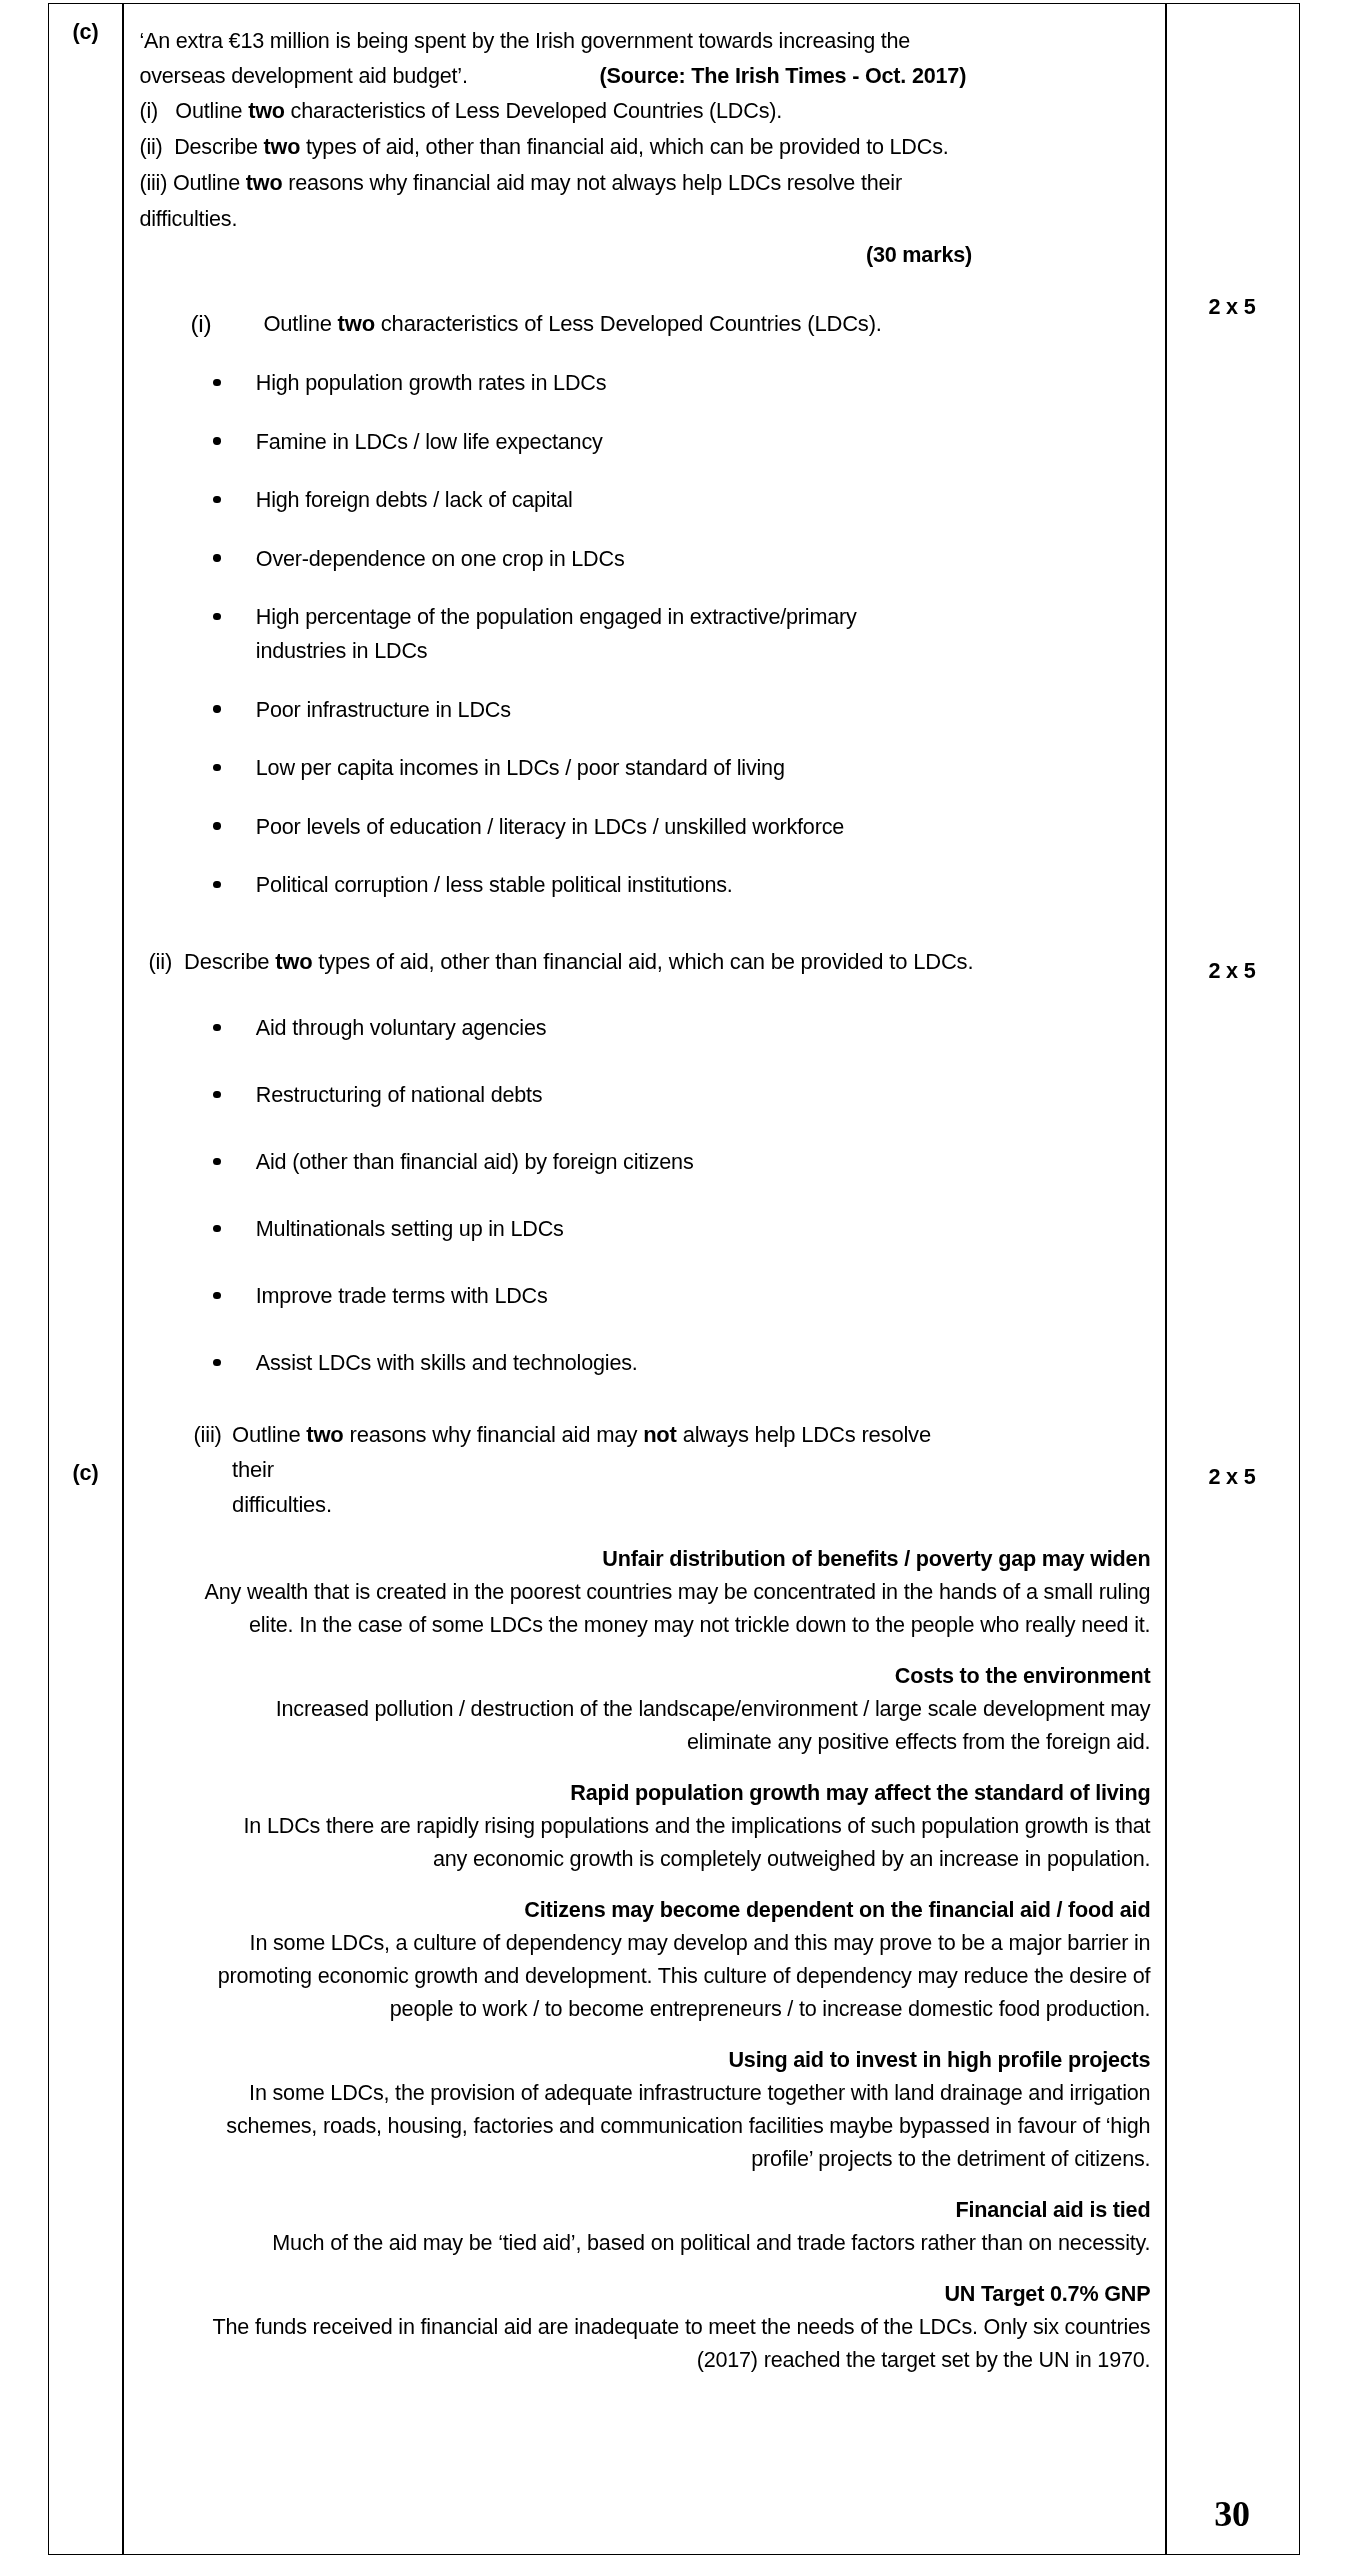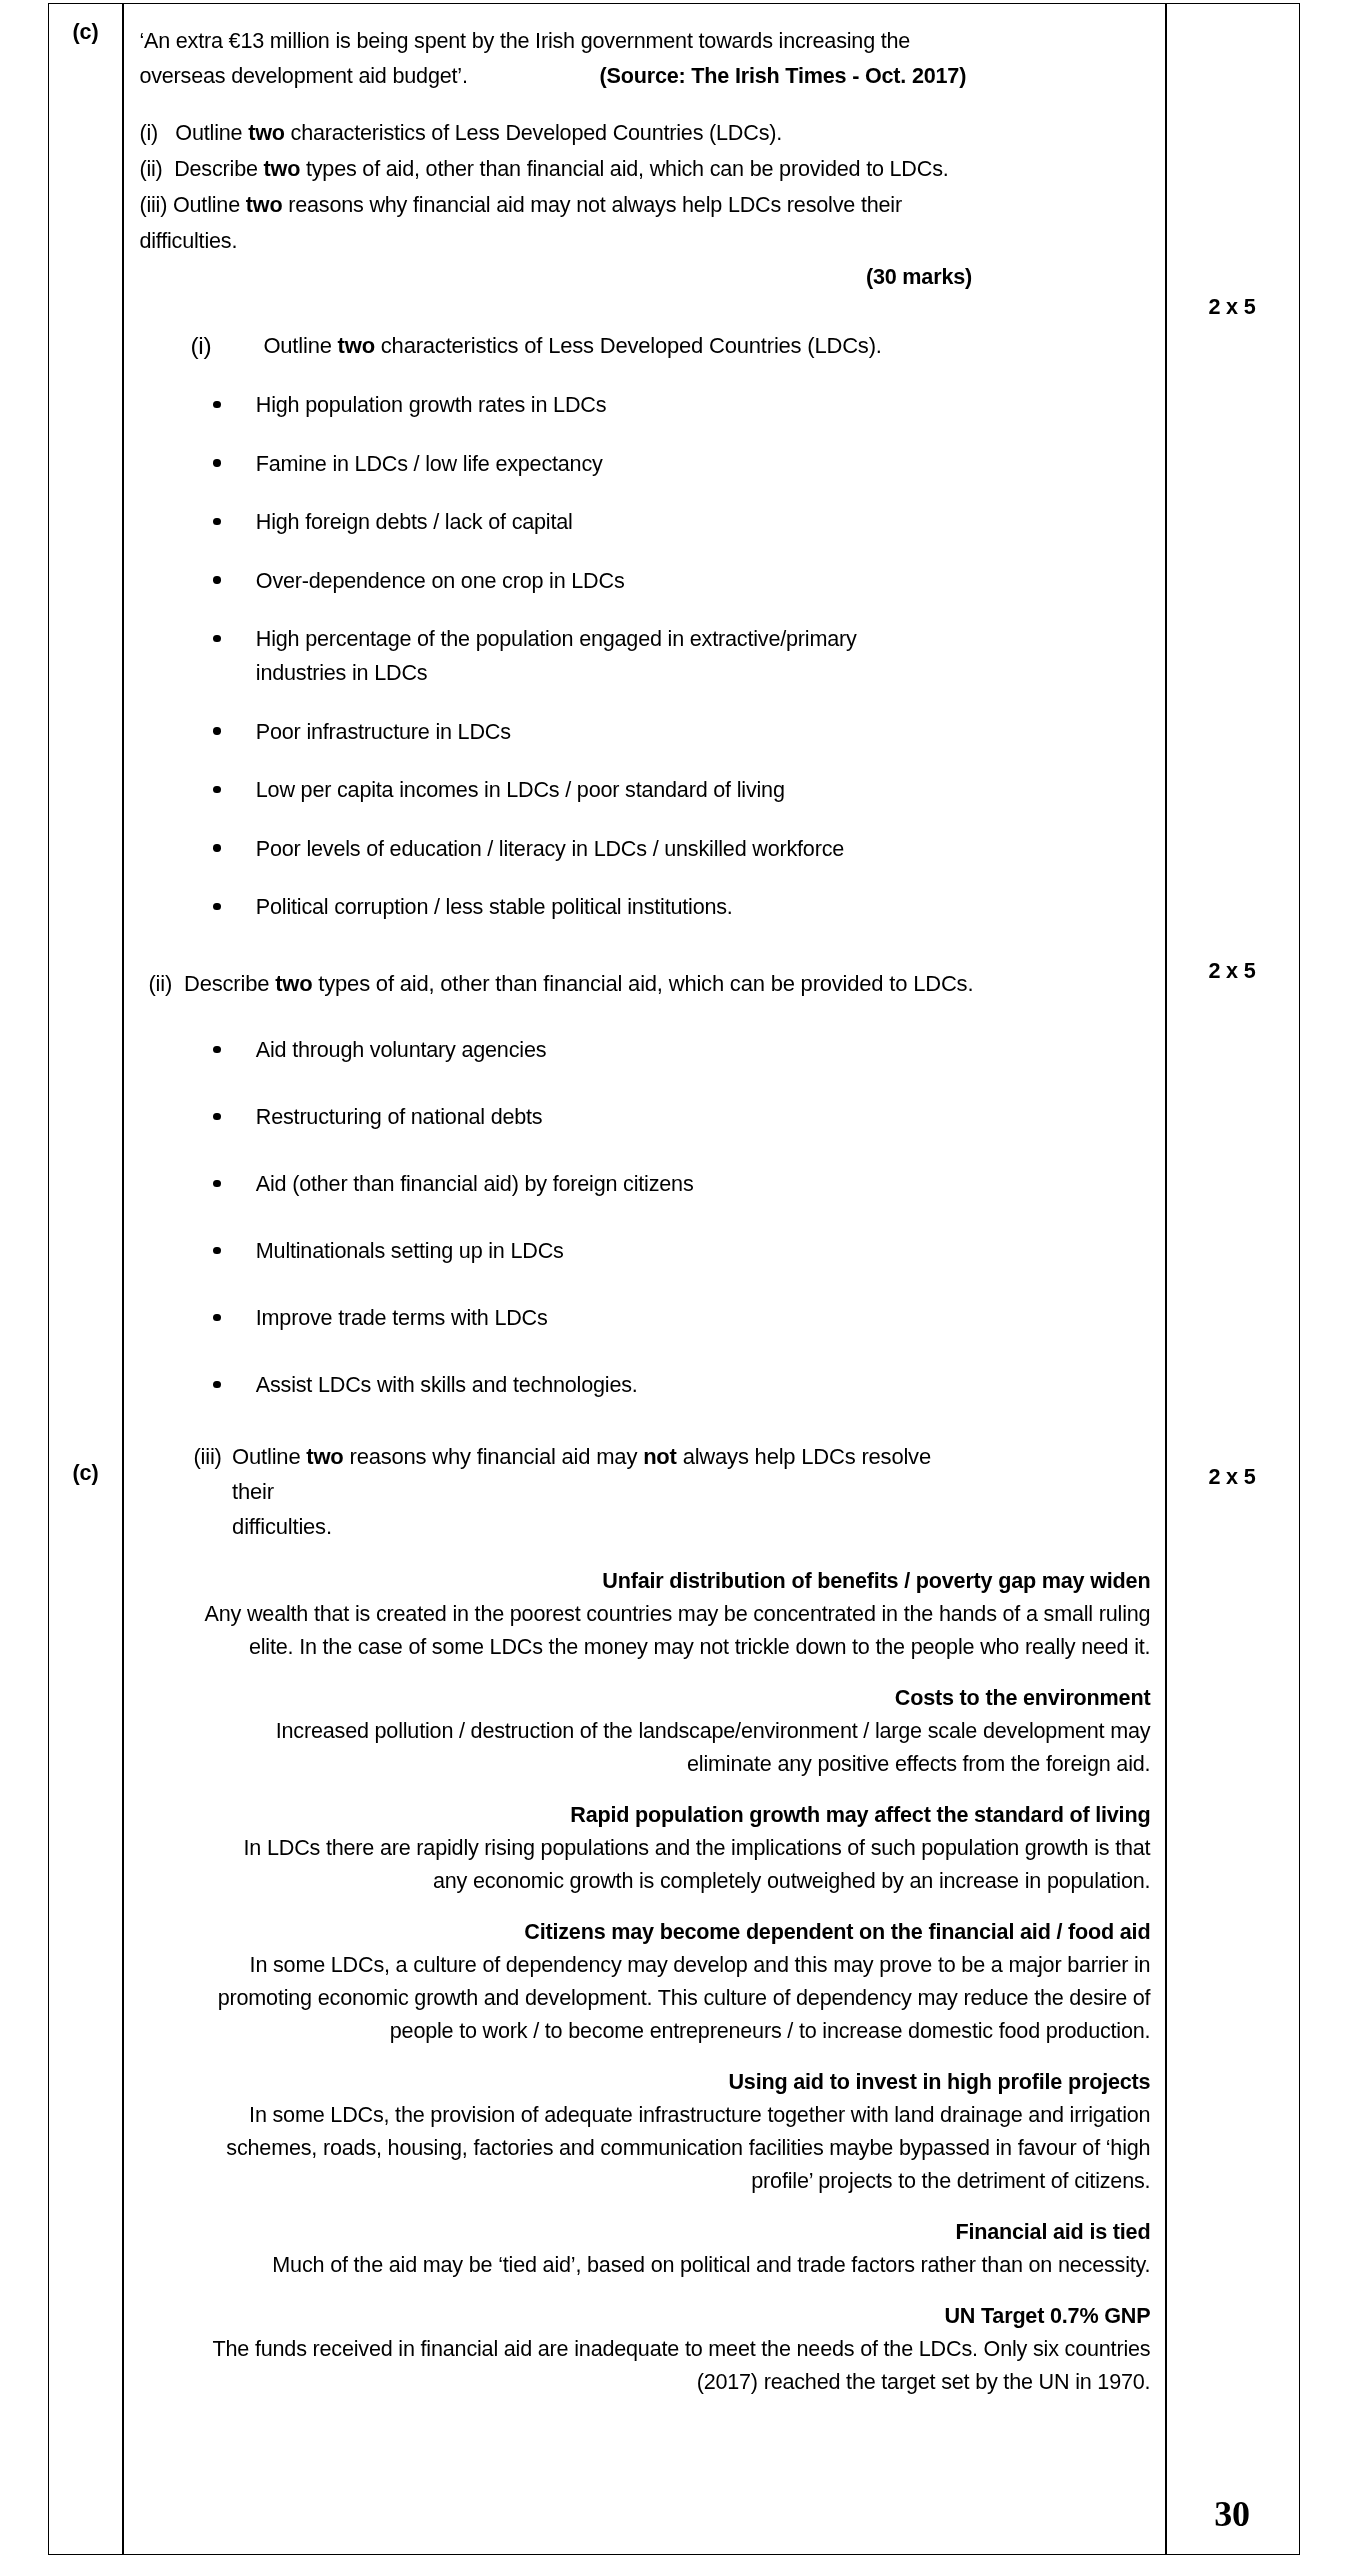--- a/index.html
+++ b/index.html
@@ -31,21 +31,21 @@
 
   .content {
     position: absolute; left: 74px; top: 0;
     width: 874px; box-sizing: border-box;
     padding: 19.3px 22px 0 16.4px;
     font-size: 21.6px; line-height: 35px;
   }
 
   .quote-row2 .source { font-weight: bold; margin-left: 126px; margin-top: 48px; }
 
-  .intro-qs { margin-top: 22px; line-height: 36px; }
+  .intro-qs { line-height: 36px; }
   .total-marks { text-align: right; font-weight: bold; padding-right: 3px; line-height: 36px; }
 
   .sec-head { font-size: 22px; line-height: 36px; }
   .head-i { margin-top: 33px; display: flex; }
   .head-i .num { margin-left: 51px; width: 73px; flex: none; font-size: 24.5px; }
   .head-ii { margin-top: 42px; display: flex; }
   .head-ii .num { margin-left: 9px; margin-right: 12px; flex: none; }
   .head-iii { margin-top: 37px; display: flex; line-height: 35px; }
   .head-iii .num { margin-left: 54px; margin-right: 10.4px; flex: none; }
   .head-iii .htxt { flex: 1; }

